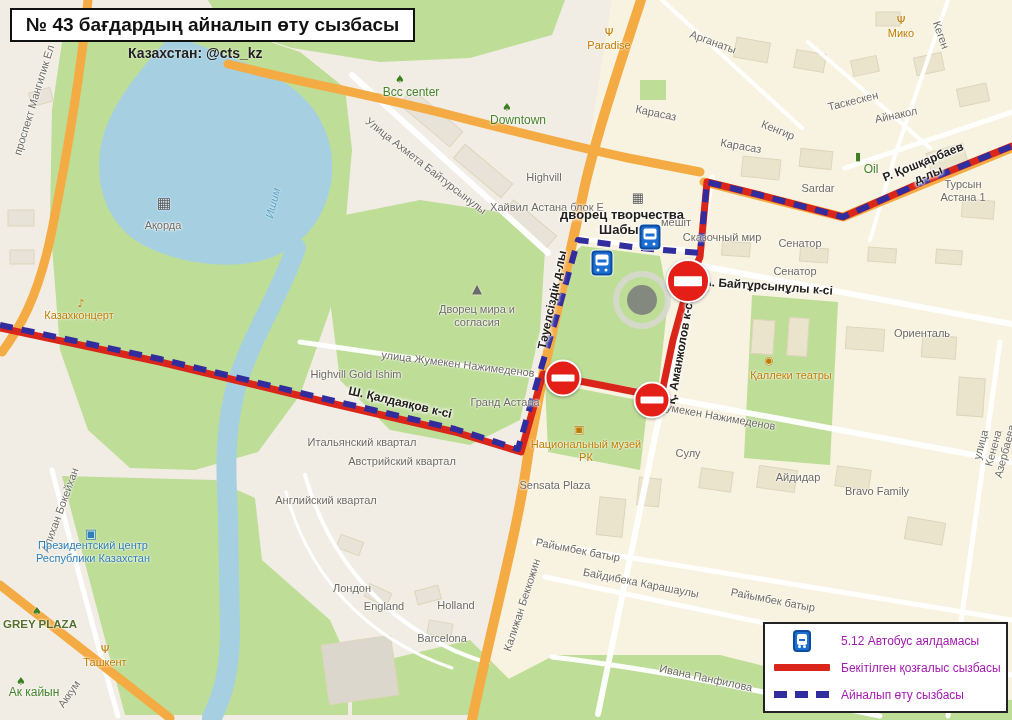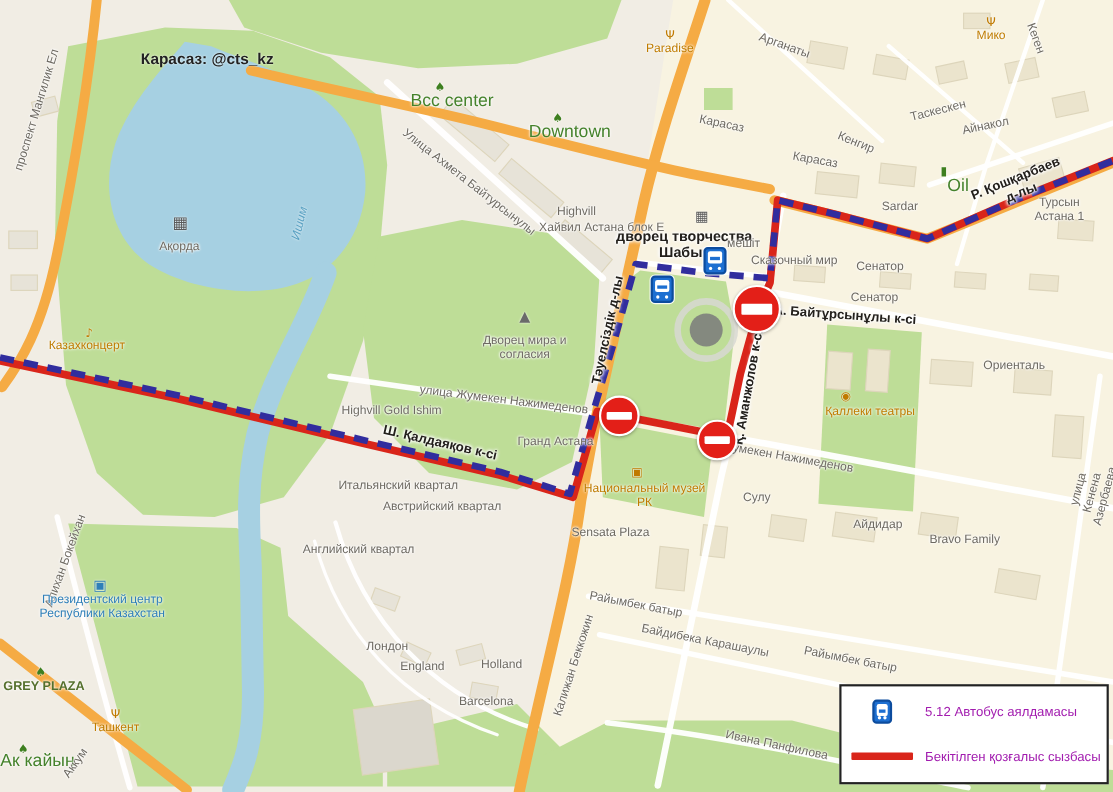--- a/index.html
+++ b/index.html
@@ -6,21 +6,21 @@
   #stage{position:relative;width:1012px;height:720px;overflow:hidden;background:#f1ede4;
          font-family:"Liberation Sans",sans-serif;}
   #basemap{position:absolute;left:0;top:0;}
   
   #overlay{position:absolute;left:0;top:0;width:1012px;height:720px;}
   .lbl{position:absolute;white-space:pre-line;text-align:center;line-height:1.15;
        transform-origin:center;pointer-events:none;}
   .st{font-size:11px;color:#6e6a62;text-shadow:0 0 2px #fff,0 0 2px #fff,0 0 3px #fff;}
   .stb{font-size:12px;font-weight:bold;color:#23201c;
        text-shadow:0 0 2px #fff,0 0 3px #fff,0 0 4px #fff,0 0 4px #fff;}
-  .pg{font-size:16px;color:#45822b;text-shadow:0 0 2px #fff,0 0 3px #fff;padding-left:20px;}
+  .pg{font-size:12px;color:#45822b;text-shadow:0 0 2px #fff,0 0 3px #fff;padding-left:20px;}
   .po{font-size:11px;color:#bf7c00;text-shadow:0 0 2px #fff,0 0 3px #fff;}
   .pb{font-size:11px;color:#2f7fb8;text-shadow:0 0 2px #fff,0 0 3px #fff;}
   .wt{font-size:11px;font-style:italic;color:#58a0c2;text-shadow:0 0 2px #fff;}
   .plaza{font-size:11.5px;font-weight:bold;color:#55702d;text-shadow:0 0 2px #fff,0 0 3px #fff;}
   .icn{position:absolute;transform:translate(-50%,-50%);font-family:"DejaVu Sans",sans-serif;
        font-size:11px;line-height:1;text-shadow:0 0 2px #fff;pointer-events:none;}
   
   .busstop{position:absolute;width:17px;height:21px;background:#1d6fd1;border:2px solid #0c4c9e;
            border-radius:4px;transform:translate(-50%,-50%);box-shadow:0 0 0 1px rgba(255,255,255,.9);}
   .busstop .bb{position:absolute;left:2px;top:2px;right:2px;height:11px;background:#fff;border-radius:2px;}
@@ -160,21 +160,21 @@
   <div id="overlay">
       <div class="lbl st" style="left: 34px; top: 100px; transform: translate(-50%, -50%) rotate(-73deg);">проспект Мангилик Ел</div>
       <div class="lbl st" style="left: 163px; top: 225px; font-size: 11px; transform: translate(-50%, -50%) rotate(0deg);">Ақорда</div>
       <div class="lbl wt" style="left: 273px; top: 203px; transform: translate(-50%, -50%) rotate(-76deg);">Ишим</div>
       <div class="lbl po" style="left: 79px; top: 315px; transform: translate(-50%, -50%) rotate(0deg);">Казахконцерт</div>
       <div class="lbl st" style="left: 477px; top: 316px; transform: translate(-50%, -50%) rotate(0deg);">Дворец мира и
 согласия</div>
       <div class="lbl pg" style="left: 401px; top: 93px; transform: translate(-50%, -50%) rotate(0deg);">Bcc center</div>
       <div class="lbl pg" style="left: 508px; top: 121px; transform: translate(-50%, -50%) rotate(0deg);">Downtown</div>
       <div class="lbl st" style="left: 426px; top: 166px; transform: translate(-50%, -50%) rotate(38deg);">Улица Ахмета Байтурсынулы</div>
-      <div class="lbl st" style="left: 524px; top: 177px; transform: translate(-50%, -50%) rotate(0deg); margin-top: 16px;">Highvill</div>
+      <div class="lbl st" style="left: 544px; top: 177px; transform: translate(-50%, -50%) rotate(0deg);">Highvill</div>
       <div class="lbl st" style="left: 547px; top: 207px; transform: translate(-50%, -50%) rotate(0deg);">Хайвил Астана блок Е</div>
       <div class="lbl stb" style="left: 622px; top: 223px; font-size: 13px; transform: translate(-50%, -50%) rotate(0deg);">дворец творчества
 Шабыт</div>
       <div class="lbl st" style="left: 676px; top: 222px; transform: translate(-50%, -50%) rotate(0deg);">мешіт</div>
       <div class="lbl st" style="left: 722px; top: 237px; transform: translate(-50%, -50%) rotate(0deg);">Сказочный мир</div>
       <div class="lbl st" style="left: 800px; top: 243px; transform: translate(-50%, -50%) rotate(0deg);">Сенатор</div>
       <div class="lbl st" style="left: 795px; top: 271px; transform: translate(-50%, -50%) rotate(0deg);">Сенатор</div>
       <div class="lbl st" style="left: 922px; top: 304px; transform: translate(-50%, -50%) rotate(0deg); margin-top: 29px;">Ориенталь</div>
       <div class="lbl po" style="left: 609px; top: 45px; transform: translate(-50%, -50%) rotate(0deg);">Paradise</div>
       <div class="lbl po" style="left: 901px; top: 33px; transform: translate(-50%, -50%) rotate(0deg);">Мико</div>
@@ -255,35 +255,44 @@
         <i class="bar"></i>
       </div>
       <div class="noentry" style="width: 33px; height: 33px; left: 563px; top: 378px;">
         <i class="bar"></i>
       </div>
       <div class="noentry" style="width: 33px; height: 33px; left: 652px; top: 400px;">
         <i class="bar"></i>
       </div>
     </div>
 
-  <div id="source">Карасаз: @cts_kz</div>
+  <div id="titlebox">
+    <span>№ 43 бағдардың айналып өту сызбасы</span>
+  </div>
+  <div id="source">Казахстан: @cts_kz</div>
 
   <div id="legend">
     <div class="lrow">
       <span class="lsym">
         <span class="busstop inline">
           <span class="bb"></span>
             <span class="bw"></span>
             <span class="wl"></span>
             <span class="wr"></span>
         </span>
       </span>
       <span class="ltxt">5.12 Автобус аялдамасы</span>
     </div>
     <div class="lrow">
       <span class="lsym">
           <span class="leg-red"></span>
         </span>
       <span class="ltxt">Бекітілген қозғалыс сызбасы</span>
     </div>
+    <div class="lrow">
+      <span class="lsym">
+          <span class="leg-dash"></span>
+        </span>
+      <span class="ltxt">Айналып өту сызбасы</span>
+    </div>
   </div>
 
 </div>
 
 </body></html>

